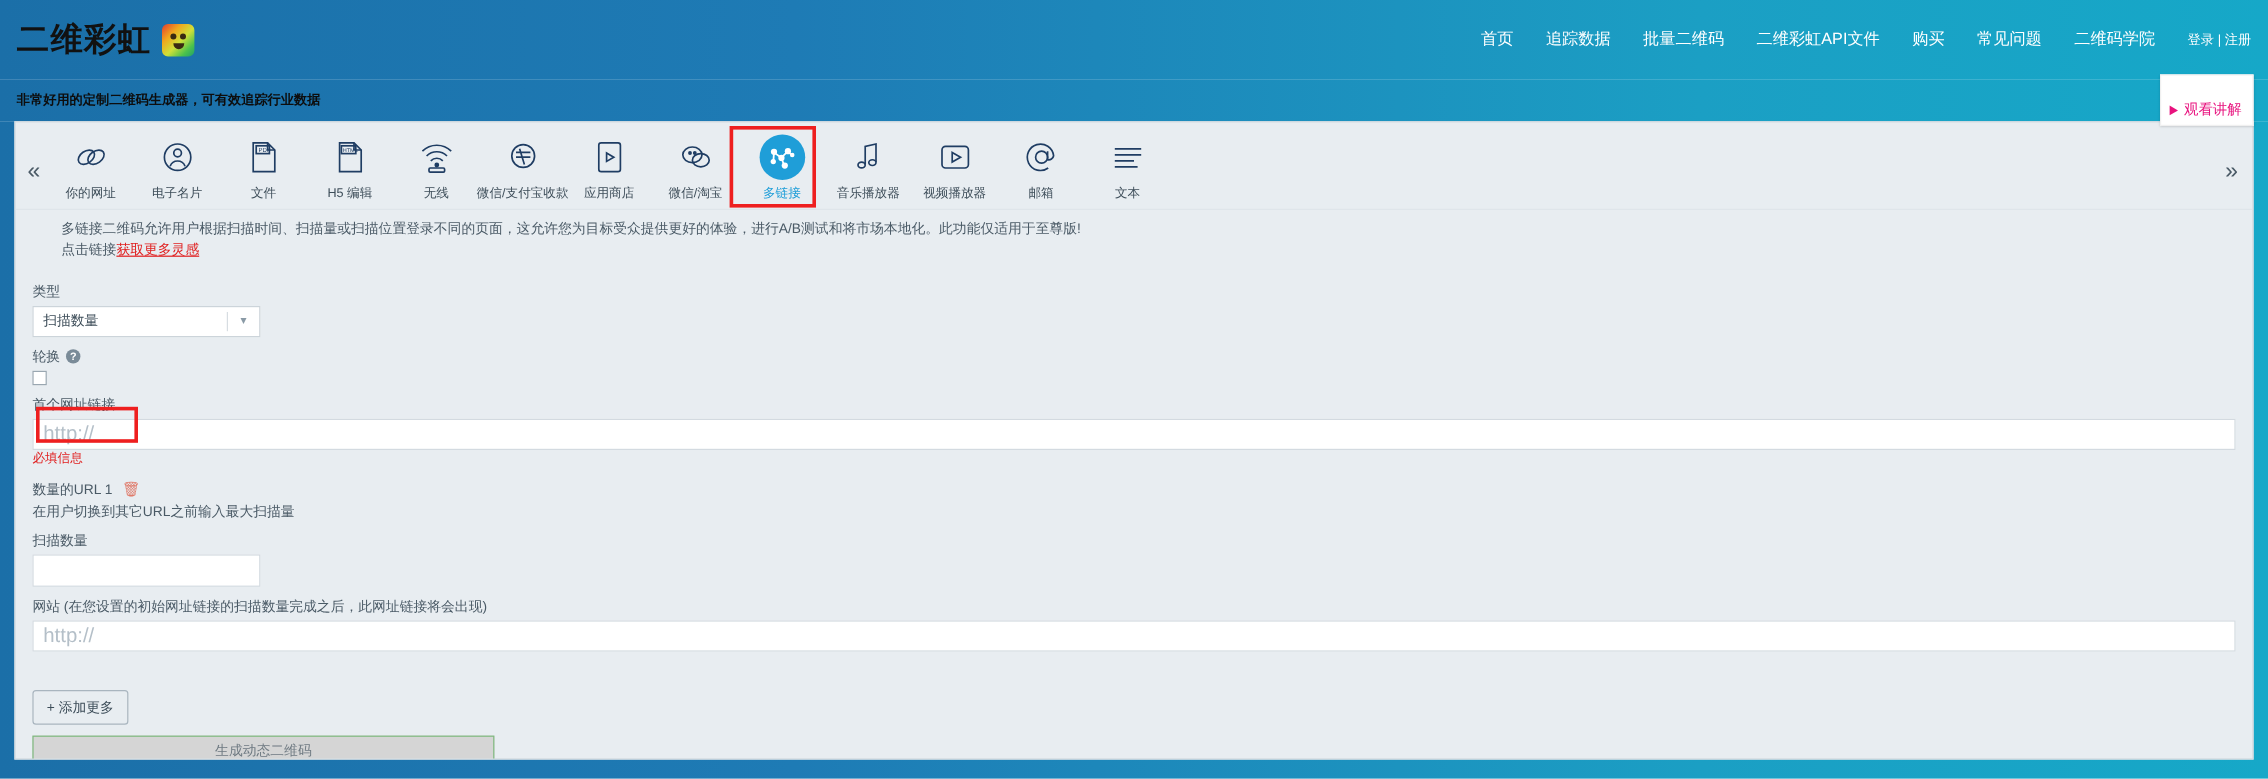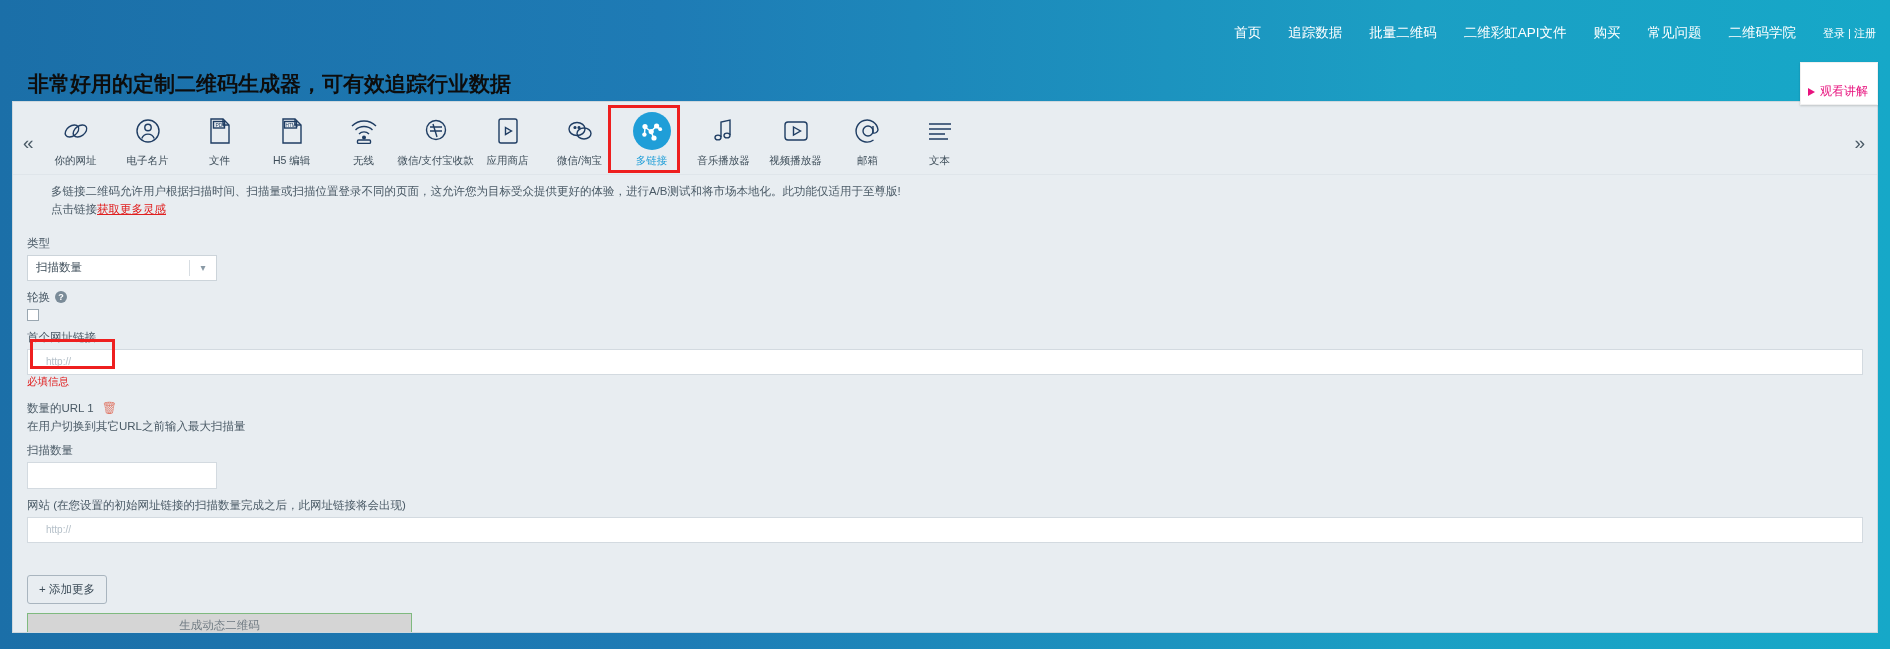--- a/index.html
+++ b/index.html
@@ -92,22 +92,22 @@
   }
 
   
   .tagline-band {
     height: 35px;
     background: linear-gradient(90deg, #1b6fa8 0%, #1e7bb5 35%, #1b9fc4 75%, #16a8c8 100%);
     display: flex;
     align-items: center;
   }
   .tagline {
-    margin-left: 28px;
-    font-size: 21px;
+    margin-left: 14px;
+    font-size: 11px;
     font-weight: bold;
     color: #0d0d0d;
   }
 
   
   .panel-wrap {
     background: linear-gradient(90deg, #1b6fa8 0%, #1e7bb5 35%, #1b9fc4 75%, #16a8c8 100%);
     padding: 0 12px 16px 12px;
     height: 548px;
   }
@@ -239,23 +239,23 @@
     background: #fff;
     display: block;
     margin-top: 2px;
     cursor: pointer;
   }
   .txtinput {
     width: 100%;
     height: 26px;
     background: #fff;
     border: 1px solid #d3dae0;
-    font-size: 10px;
+    font-size: 17px;
     color: #3d4d59;
-    padding: 0 18px;
+    padding: 0 8px;
     display: flex;
     align-items: center;
   }
   .txtinput .ph { color: #b4bfc8; }
   .txtinput.small { width: 190px; height: 27px; }
   .err {
     color: #e02020;
     font-size: 10.5px;
     margin-top: 0;
   }
@@ -302,20 +302,26 @@
     cursor: pointer;
   }
 
   
   .si { stroke: #1f3d63; fill: none; stroke-width: 1.4; }
 </style>
 </head>
 <body>
 
 <div class="header">
+  <div class="brand">
+    <span class="brand-text">二维彩虹</span>
+    <span class="brand-logo">
+        <span class="logo-mouth"></span>
+      </span>
+  </div>
 
   <div class="nav">
     <span class="nav-item">首页</span>
     <span class="nav-item">追踪数据</span>
     <span class="nav-item">批量二维码</span>
     <span class="nav-item">二维彩虹API文件</span>
     <span class="nav-item">购买</span>
     <span class="nav-item">常见问题</span>
     <span class="nav-item">二维码学院</span>
     <span class="nav-auth">登录 | 注册</span>

